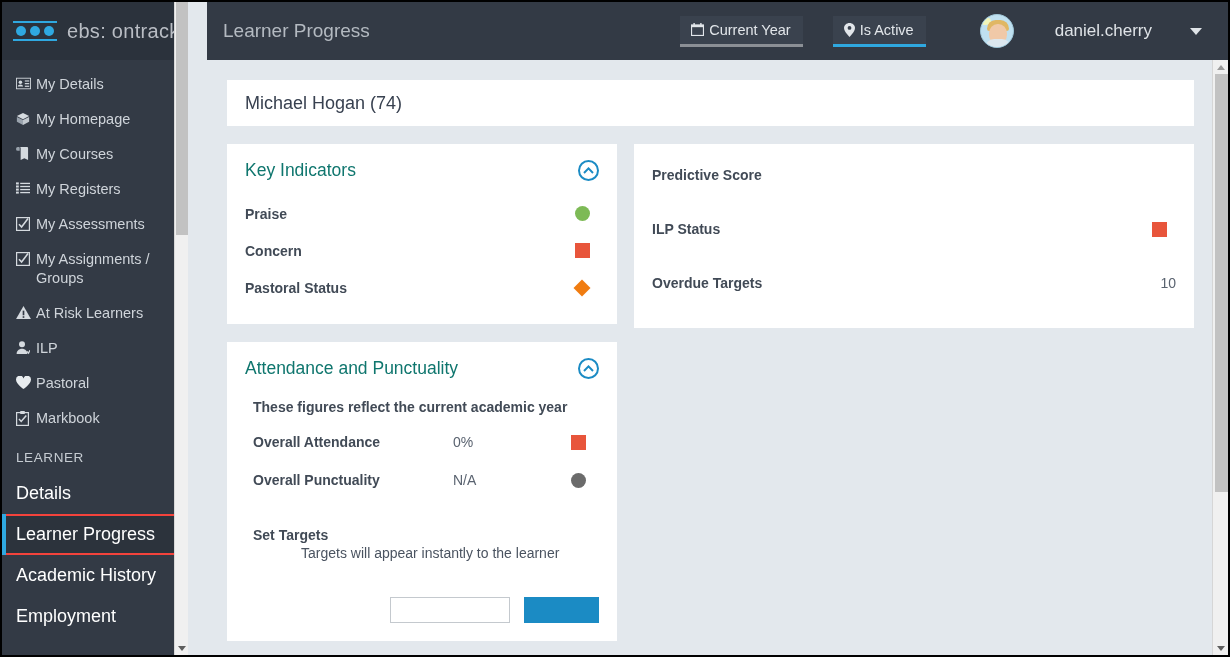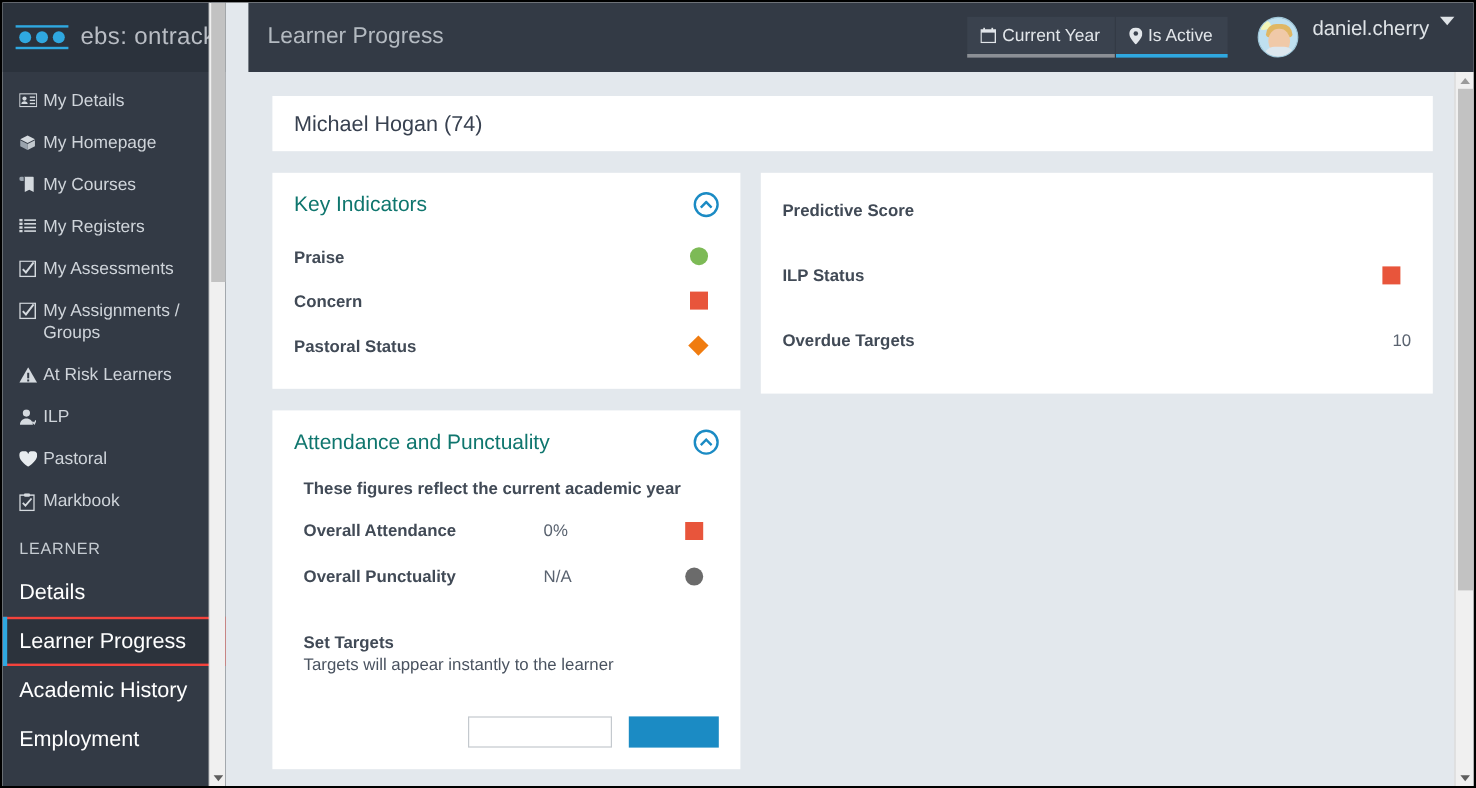--- a/index.html
+++ b/index.html
@@ -132,21 +132,23 @@
     align-items: center;
   }
   #page-title {
     margin-left: 16px;
     color: #b4bac1;
     font-size: 19px;
   }
   .topbar-right {
     margin-left: auto;
     display: flex;
-    padding-right: 18px;
+    align-items: center;
+    padding-right: 28px;
+    gap: 29px;
   }
   .seg-btn {
     position: relative;
     color: #e2e6ea;
     font-size: 14.5px;
     padding: 6px 12px 9px 11px;
     display: flex;
     align-items: center;
     gap: 5px;
     cursor: pointer;
@@ -317,20 +319,21 @@
   }
   .targets-title {
     color: #414a56;
     font-size: 14px;
     font-weight: bold;
     margin-bottom: 2px;
   }
   .targets-sub {
     color: #4a5360;
     font-size: 14px;
+    margin-left: 48px;
   }
   .targets-form {
     display: flex;
     align-items: center;
     gap: 14px;
     padding: 36px 0 0 145px;
   }
   .t-input {
     width: 148px; height: 26px;
     border: 1px solid #c4c9ce;

